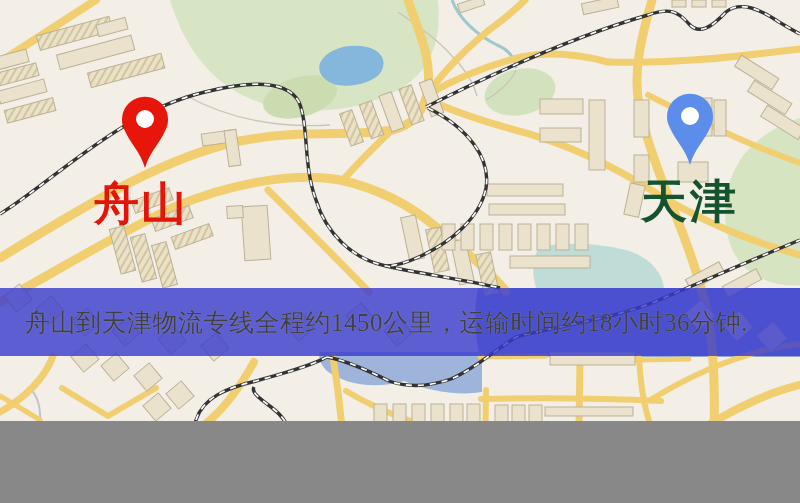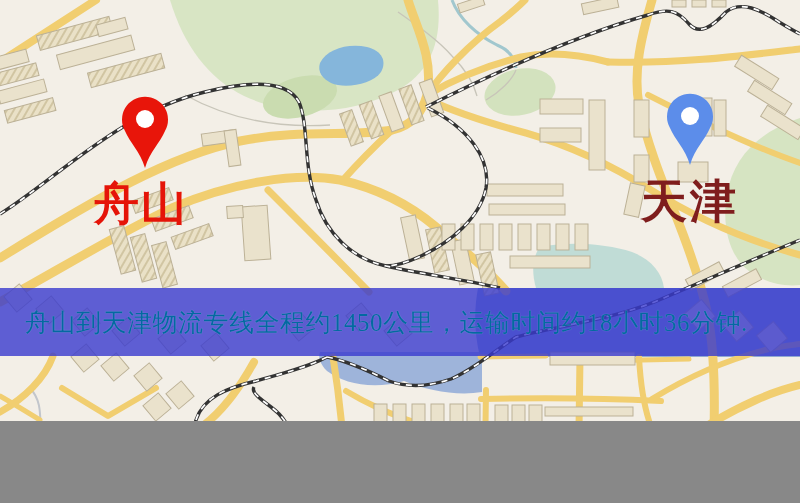--- a/index.html
+++ b/index.html
@@ -9,34 +9,34 @@
     font-family:"Liberation Serif","DejaVu Serif",serif;
   }
   .map-svg{position:absolute;left:0;top:0;filter:blur(.3px) saturate(.95);}
   .info-banner{
     position:absolute;left:0;top:288px;width:100%;height:68px;
     background:rgba(56,58,206,0.80);
     display:flex;align-items:center;box-sizing:border-box;padding-left:25px;
     z-index:5;
   }
   .info-banner .txt{
-    color:#0369a1;font-size:25px;letter-spacing:.5px;white-space:nowrap;
+    color:#404040;font-size:25px;letter-spacing:.5px;white-space:nowrap;
     font-family:"Liberation Serif","DejaVu Serif",serif;
     text-shadow:0 0 1px rgba(255,255,255,.4);
   }
   .pin{position:absolute;z-index:4;}
   .pin svg{display:block;}
   .pin-origin{left:118px;top:93px;}
   .pin-dest{left:663px;top:90px;}
   .city-label{
     position:absolute;z-index:4;font-weight:bold;line-height:1;
     font-family:"Liberation Serif","DejaVu Serif",serif;
   }
   .label-origin{left:94px;top:182px;font-size:45px;color:#E51408;letter-spacing:2px;}
-  .label-dest{left:641px;top:179px;font-size:46px;color:#7f1d1d;letter-spacing:3px;}
+  .label-dest{left:641px;top:179px;font-size:46px;color:#14532d;letter-spacing:3px;}
 </style>
 </head>
 <body>
 
 <div class="stage">
 
   <svg class="map-svg" width="800" height="503" viewBox="0 0 800 503" xmlns="http://www.w3.org/2000/svg">
     <defs>
       <pattern id="hatch" width="6" height="6" patternUnits="userSpaceOnUse" patternTransform="rotate(45)">
         <rect width="6" height="6" fill="#EAE1C6"></rect>

